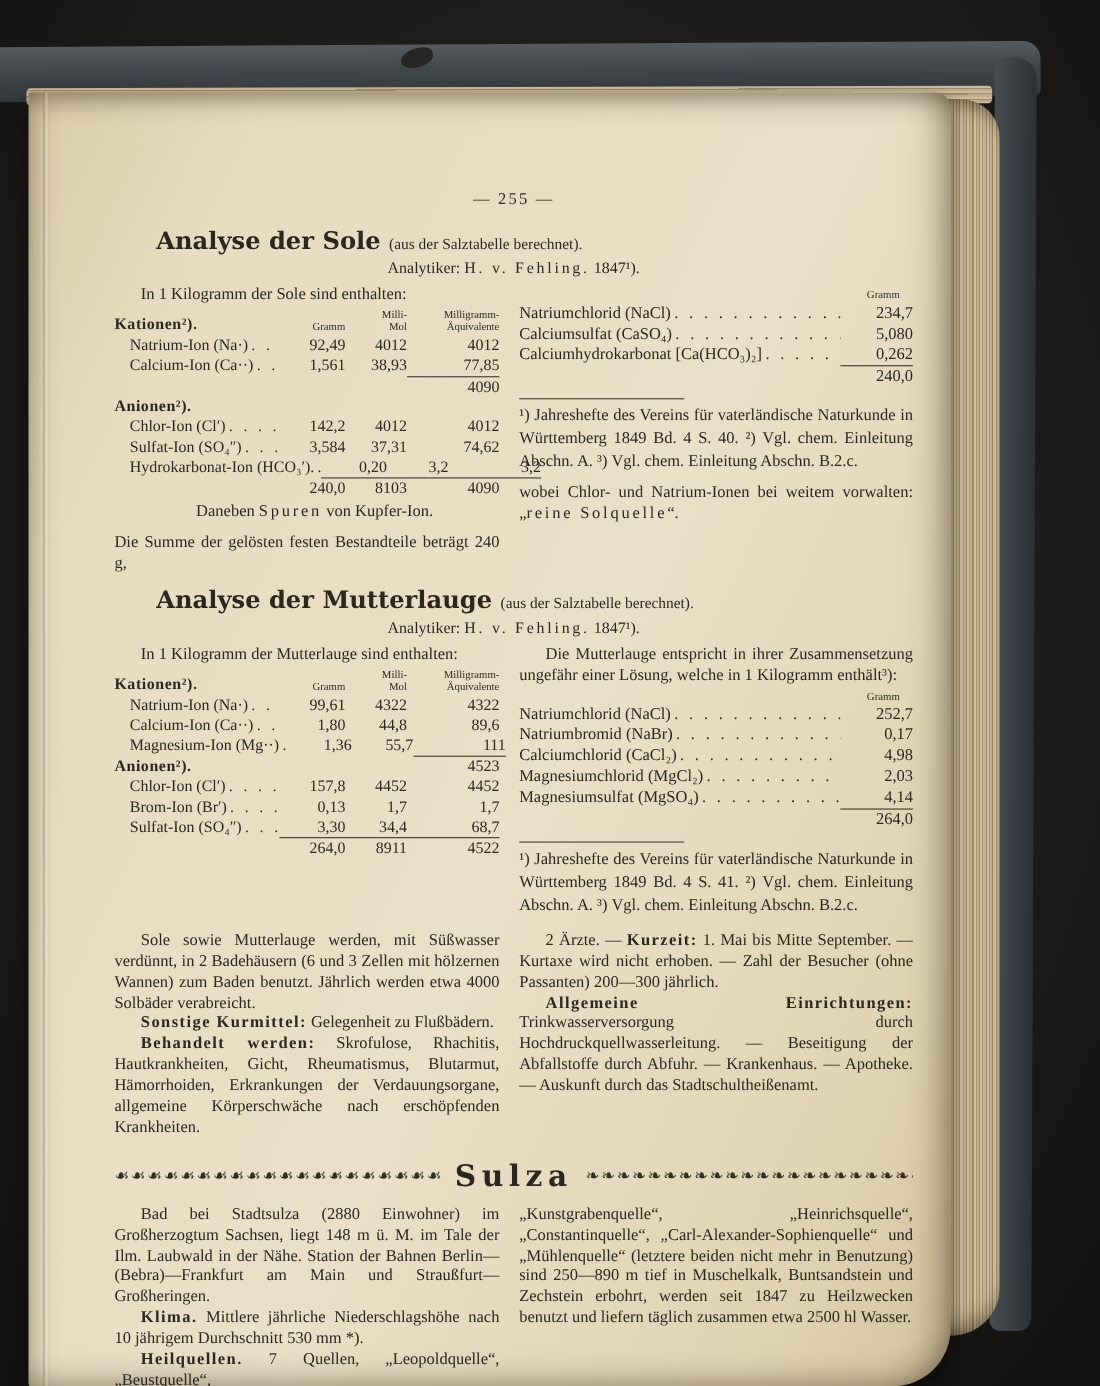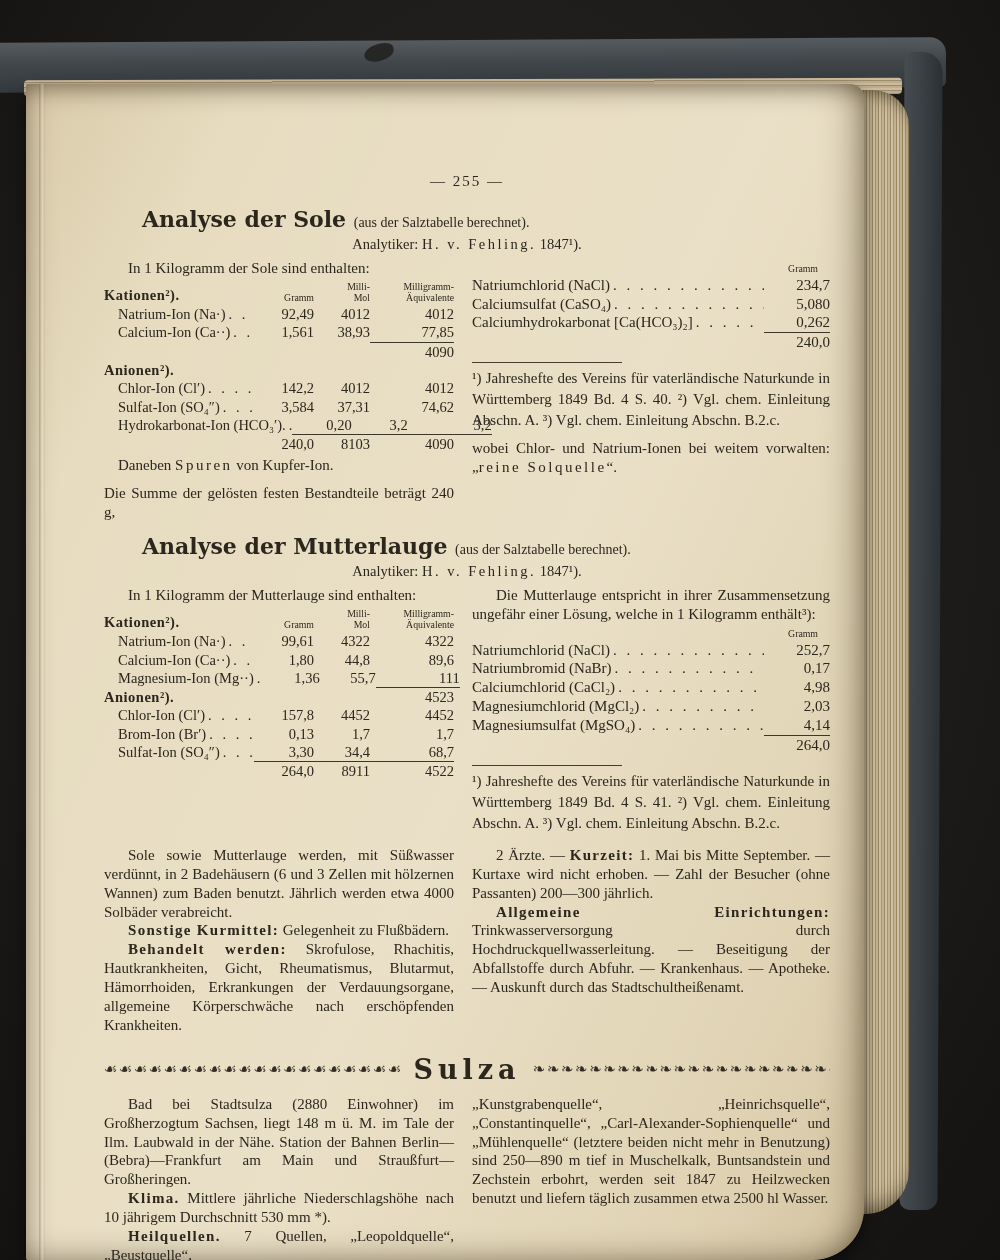--- a/index.html
+++ b/index.html
@@ -55,21 +55,21 @@
   .hc i{font-style:normal;display:block;}
   .c-g{width:60px;text-align:right;flex:none;}
   .c-m{width:56px;text-align:right;flex:none;}
   .c-a{width:84px;text-align:right;flex:none;}
   .trow{display:flex;align-items:baseline;}
   .ind{padding-left:14px;}
   .lbl{white-space:nowrap;}
   .leader{flex:1;min-width:0;overflow:hidden;white-space:nowrap;letter-spacing:3px;padding:0 3px;}
   .nums3{display:flex;flex:none;justify-content:center;}
   .rb{border-bottom:1.3px solid #3d362b;}
-  .trace{margin-top:3px;padding-left:14px;}
+  .trace{margin-top:3px;padding-left:14px;text-align:center;}
   .sumline{margin-top:9px;}
 
   
   .ghead{text-align:right;font-size:9.8px;padding-right:12px;margin-top:4px;}
   .srow{display:flex;align-items:baseline;}
   .sval{width:66px;text-align:right;flex:none;}
   .fn{font-size:15px;line-height:1.4;text-align:justify;}
   .fnrule{width:150px;border-top:1.1px solid #473d2e;margin:10px 0 5px 0;}
   .concl{margin-top:8px;}
 

